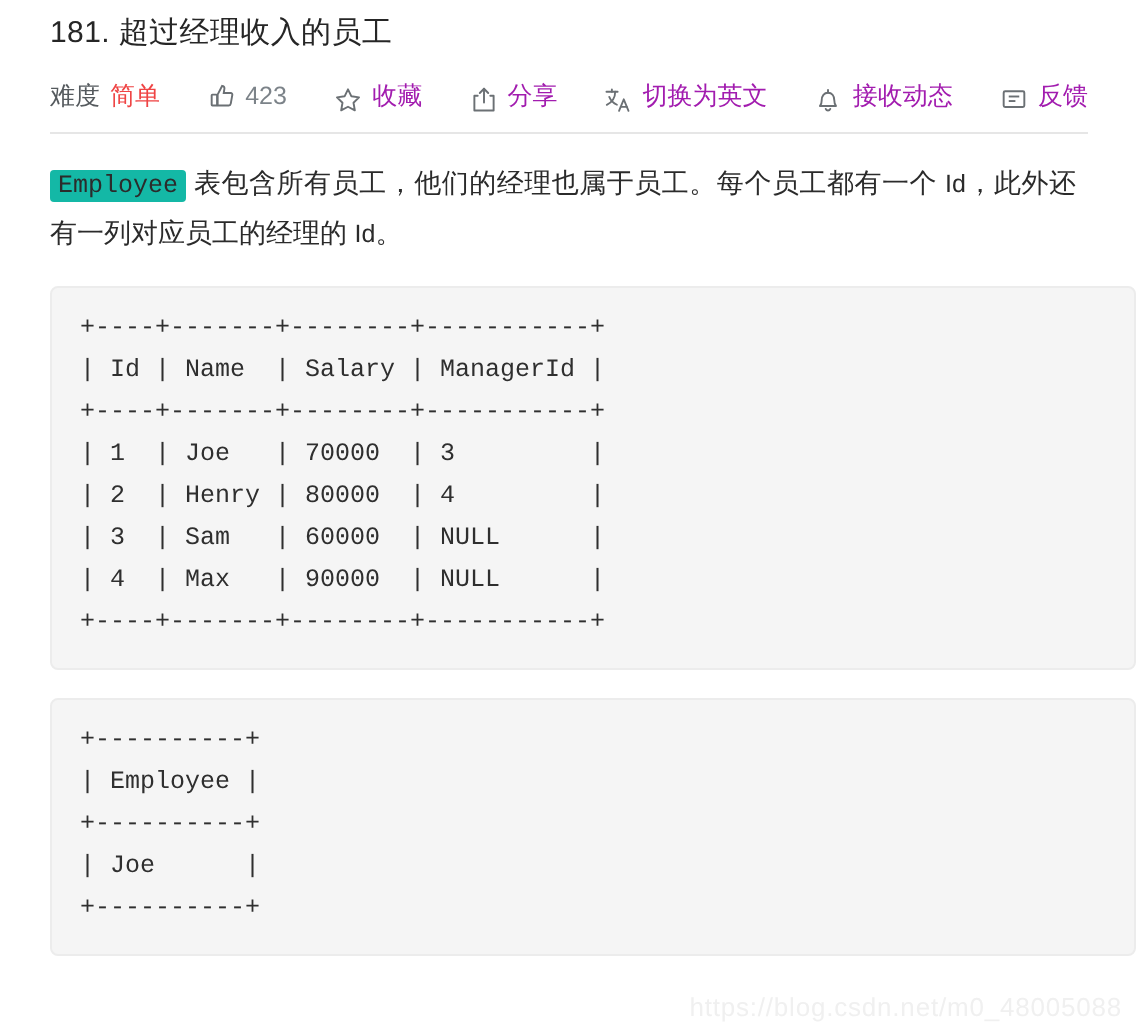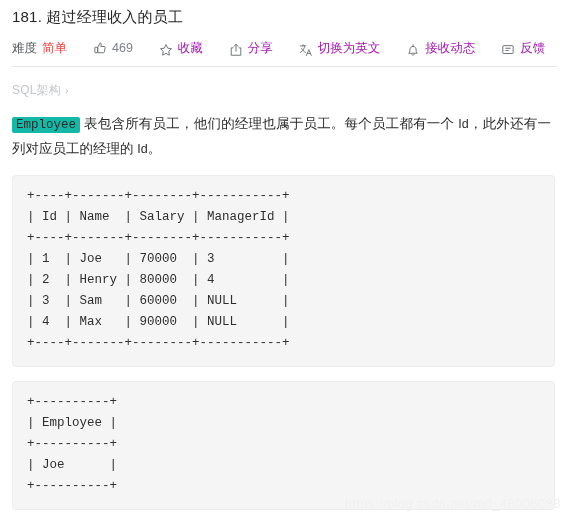--- a/index.html
+++ b/index.html
@@ -6,21 +6,21 @@
   html, body { margin: 0; padding: 0; }
   body {
     width: 569px;
     height: 517px;
     background: #ffffff;
     font-family: "Liberation Sans", "DejaVu Sans", sans-serif;
     color: #262626;
     overflow: hidden;
     position: relative;
   }
-  .page { padding: 0 12px; position: relative; height: 100%; }
+  .page { padding: 0 25px; position: relative; height: 100%; }
 
   
   .title {
     font-size: 15px;
     line-height: 20px;
     color: #262626;
     padding-top: 7px;
     letter-spacing: 0.2px;
     white-space: nowrap;
   }
@@ -141,21 +141,21 @@
 
     <div class="tb-gap"></div>
 
     <div class="tb-item">
       <span class="ico">
         <svg width="14" height="14" viewBox="0 0 16 16" fill="none" stroke="currentColor" stroke-width="1.1">
           <path d="M5.5 7.2 L8.1 2.2 C8.1 2.2 9.4 2.3 9.4 3.6 L9 6.3 L13 6.3 C13.6 6.3 14 6.8 13.9 7.4 L13 12.4 C12.9 13 12.5 13.4 11.9 13.4 L5.5 13.4 Z"></path>
           <rect x="2.1" y="7.2" width="3.1" height="6.2" rx="0.4"></rect>
         </svg>
       </span>
-      <span class="tb-count">469</span>
+      <span class="tb-count">423</span>
     </div>
 
     <div class="tb-gap"></div>
 
     <div class="tb-item">
       <span class="ico">
         <svg width="14" height="14" viewBox="0 0 16 16" fill="none" stroke="currentColor" stroke-width="1.1" stroke-linejoin="round">
           <path d="M8 1.9 L9.95 5.9 L14.3 6.5 L11.15 9.55 L11.9 13.9 L8 11.85 L4.1 13.9 L4.85 9.55 L1.7 6.5 L6.05 5.9 Z"></path>
         </svg>
       </span>
@@ -214,23 +214,20 @@
           <path d="M5.0 8.6 H8.8"></path>
         </svg>
       </span>
       <span class="tb-label">反馈</span>
     </div>
 
   </div>
 
   <div class="divider"></div>
 
-  <div class="breadcrumb">
-    <span>SQL架构</span><span class="chev">›</span>
-  </div>
 
   <div class="para">
     <code class="inline">Employee</code><span> 表包含所有员工，他们的经理也属于员工。每个员工都有一个 </span><span class="mono-word">Id</span><span>，此外还有一列对应员工的经理的 </span><span class="mono-word">Id</span><span>。</span>
   </div>
 
   <div class="codeblock">
     <pre>+----+-------+--------+-----------+
 | Id | Name  | Salary | ManagerId |
 +----+-------+--------+-----------+
 | 1  | Joe   | 70000  | 3         |

